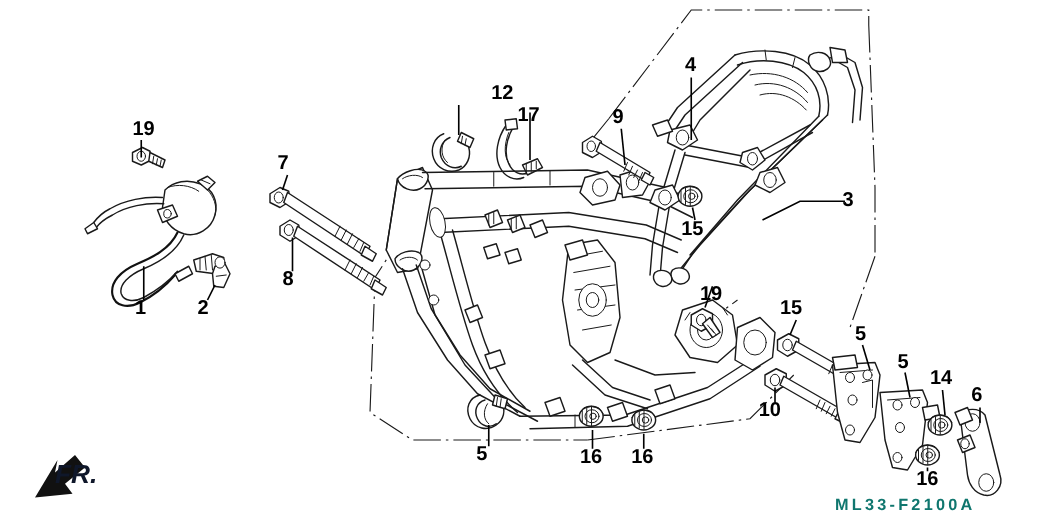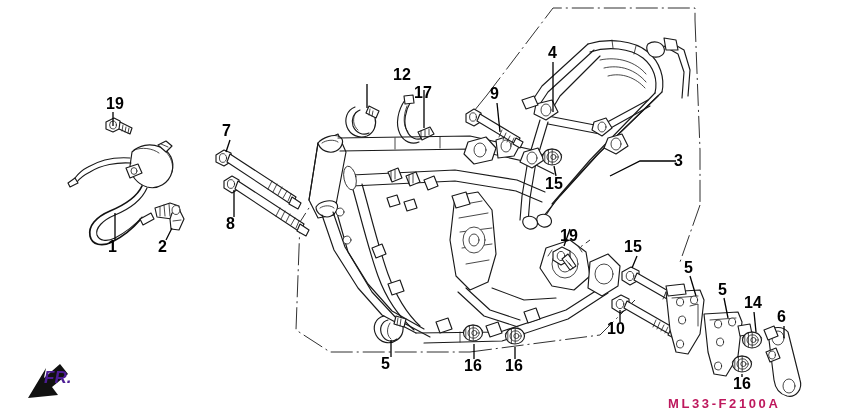--- a/index.html
+++ b/index.html
@@ -21,30 +21,30 @@
     color:#000000;
     white-space:nowrap;
     pointer-events:auto;
   }
   .partno{
     position:absolute;
     font-family:"Liberation Sans", sans-serif;
     font-weight:700;
     font-size:13px;
     letter-spacing:2.6px;
-    color:#be185d;
+    color:#0f766e;
     white-space:nowrap;
   }
   .frlabel{
     position:absolute;
     font-family:"Liberation Sans", sans-serif;
     font-weight:700;
     font-style:italic;
-    font-size:17px;
-    color:#4c1d95;
+    font-size:21px;
+    color:#0f172a;
     white-space:nowrap;
   }
 </style>
 </head>
 <body>
 
 <div id="sheet">
 
   <svg width="850" height="416" viewBox="0 0 850 416" shape-rendering="geometricPrecision">
     <defs>

